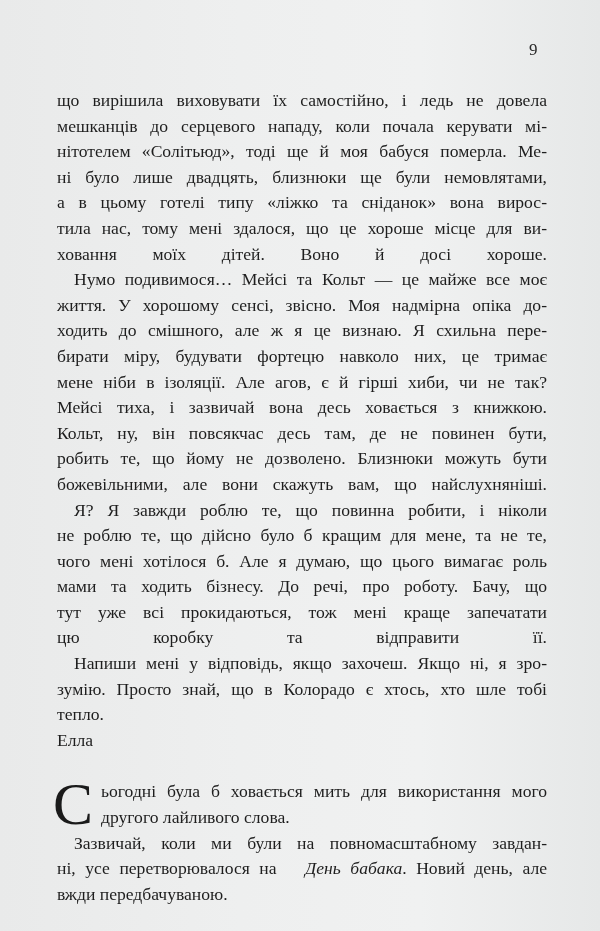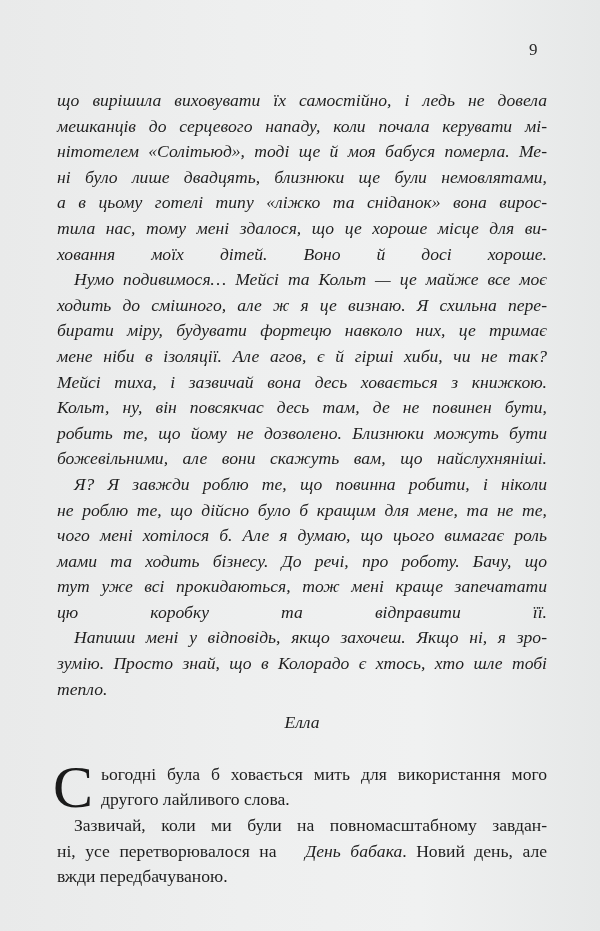--- a/index.html
+++ b/index.html
@@ -12,26 +12,26 @@
   }
   .page-num {
     position:absolute; left:529px; top:40px;
     font-family: "Liberation Serif", serif; font-size:17px; color:#2a2a2a;
   }
   .text-block {
     position:absolute; left:57px; top:88px; width:490px;
     font-family: "Liberation Serif", serif;
     font-size:17.6px; line-height:25.6px;
   }
-  .letter p { font-style:italic; margin:0; text-align:justify; text-align-last:justify; }
+  .letter p { margin:0; text-align:justify; text-align-last:justify; }
   .letter p .ln { display:block; text-align:justify; text-align-last:justify; white-space:nowrap; }
   .ln { display:block; height:25.6px; text-align:justify; text-align-last:justify; }
   .ln.last { text-align-last:left; }
   .indent { text-indent:17px; }
-  .sig { font-style:italic; text-align:center; margin-top:8px; height:25.6px; }
+  .sig { text-align:left; margin-top:0; height:25.6px; }
   .narrative { margin-top:26px; font-style:normal; }
   .dropcap-line { position:relative; padding-left:44px; }
   .dropcap {
     position:absolute; left:-4px; top:-3px;
     font-family: "Liberation Serif", serif; font-size:60px; line-height:56px; color:#1a1a1a;
   }
   .it { font-style:italic;margin-left:19px; }
 </style>
 </head>
 <body>
@@ -45,20 +45,21 @@
       <span class="ln">що вирішила виховувати їх самостійно, і ледь не довела</span>
       <span class="ln">мешканців до серцевого нападу, коли почала керувати мі-</span>
       <span class="ln">нітотелем «Солітьюд», тоді ще й моя бабуся померла. Ме-</span>
       <span class="ln">ні було лише двадцять, близнюки ще були немовлятами,</span>
       <span class="ln">а в цьому готелі типу «ліжко та сніданок» вона вирос-</span>
       <span class="ln">тила нас, тому мені здалося, що це хороше місце для ви-</span>
       <span class="ln last">ховання моїх дітей. Воно й досі хороше.</span>
     </p>
     <p>
       <span class="ln indent">Нумо подивимося… Мейсі та Кольт — це майже все моє</span>
+      <span class="ln">життя. У хорошому сенсі, звісно. Моя надмірна опіка до-</span>
       <span class="ln">ходить до смішного, але ж я це визнаю. Я схильна пере-</span>
       <span class="ln">бирати міру, будувати фортецю навколо них, це тримає</span>
       <span class="ln">мене ніби в ізоляції. Але агов, є й гірші хиби, чи не так?</span>
       <span class="ln">Мейсі тиха, і зазвичай вона десь ховається з книжкою.</span>
       <span class="ln">Кольт, ну, він повсякчас десь там, де не повинен бути,</span>
       <span class="ln">робить те, що йому не дозволено. Близнюки можуть бути</span>
       <span class="ln">божевільними, але вони скажуть вам, що найслухняніші.</span>
     </p>
     <p>
       <span class="ln indent">Я? Я завжди роблю те, що повинна робити, і ніколи</span>

